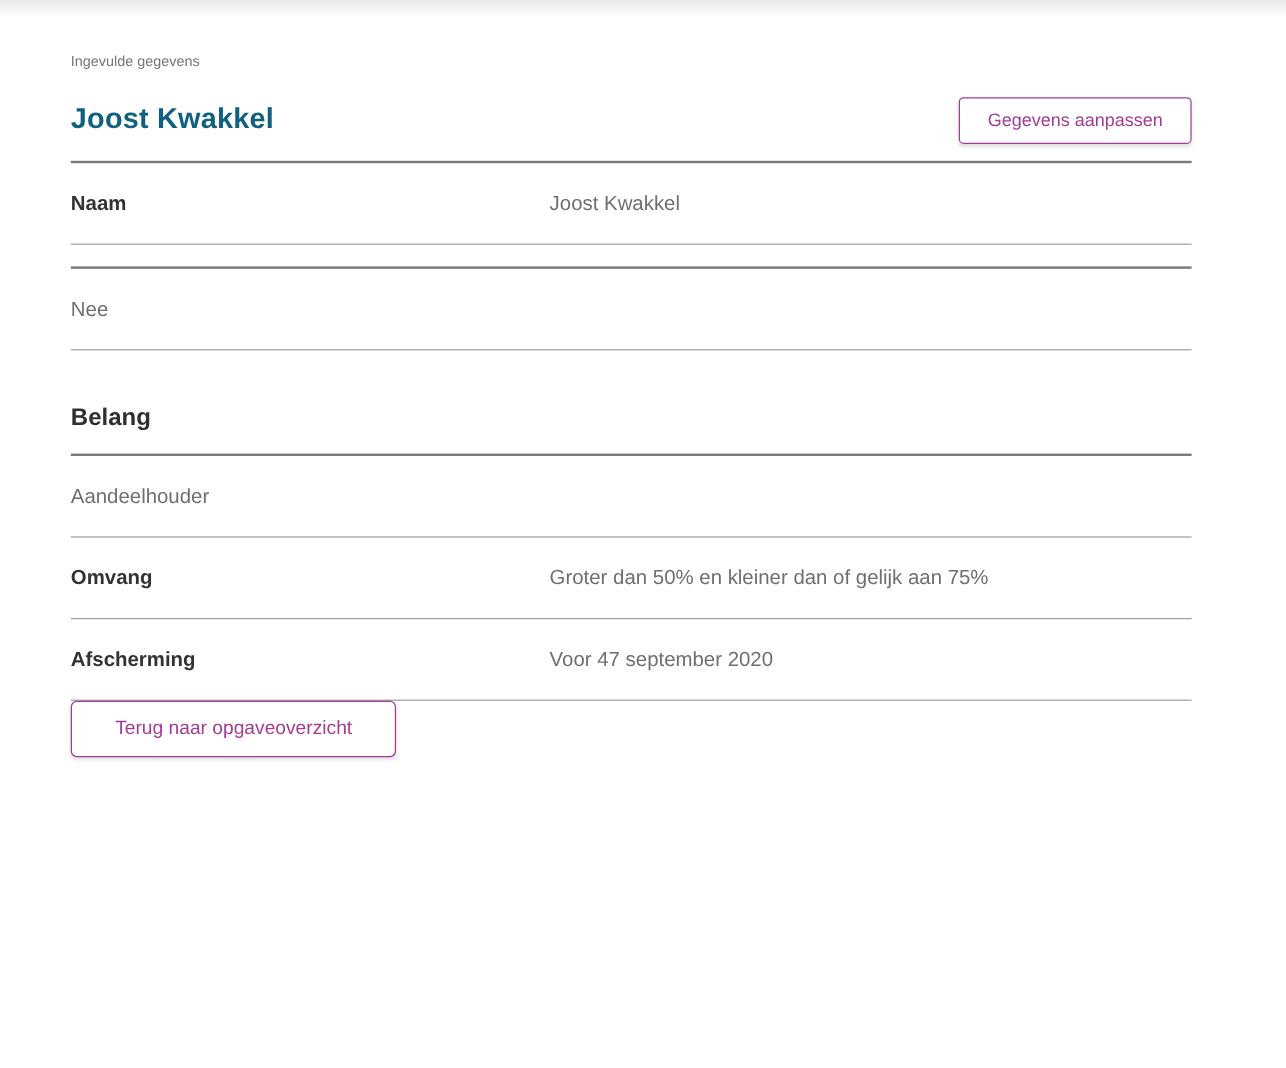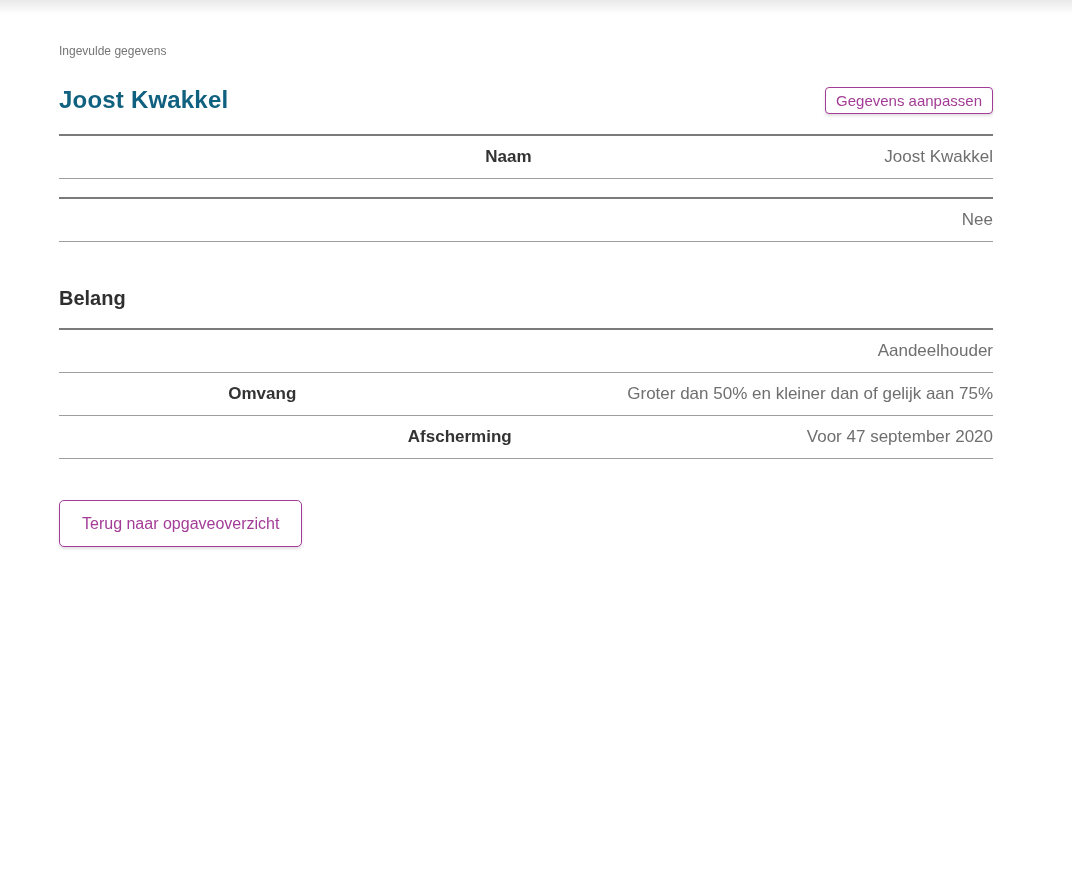--- a/index.html
+++ b/index.html
@@ -46,28 +46,27 @@
   .btn {
     background: #ffffff;
     border: 1px solid #a23c96;
     color: #a23c96;
     border-radius: 4px;
     cursor: pointer;
     font-family: "Liberation Sans", sans-serif;
     box-shadow: 0 2px 3px rgba(0,0,0,0.12);
   }
   .btn-edit {
-    height: 27px;
-    padding: 0 10px;
+    height: 39px;
+    padding: 0 23px;
     font-size: 15px;
   }
   .btn-back {
-    margin-top: 41px;
     height: 47px;
-    padding: 0 22px;
+    padding: 0 36px;
     font-size: 16px;
     border-radius: 5px;
   }
   .section { margin-top: 0; }
   .section-title {
     margin-top: 40px;
     font-size: 20px;
     font-weight: bold;
     color: #2f2f2f;
     line-height: 1.2;
@@ -75,24 +74,23 @@
   .section-title.gap-lg { margin-top: 44px; }
   .section-head-divider {
     margin-top: 18px;
     border: none;
     border-top: 2px solid #7a7a7a;
     height: 0;
   }
   .data-row {
     display: flex;
     align-items: center;
-    height: 43px;
+    height: 68px;
     border-bottom: 1px solid #9e9e9e;
     font-size: 17px;
-    justify-content: flex-end;
   }
   .data-row .row-label {
     width: 399px;
     flex: 0 0 399px;
     font-weight: bold;
     color: #333333;
   }
   .data-row .row-value {
     color: #6f6f6f;
   }

